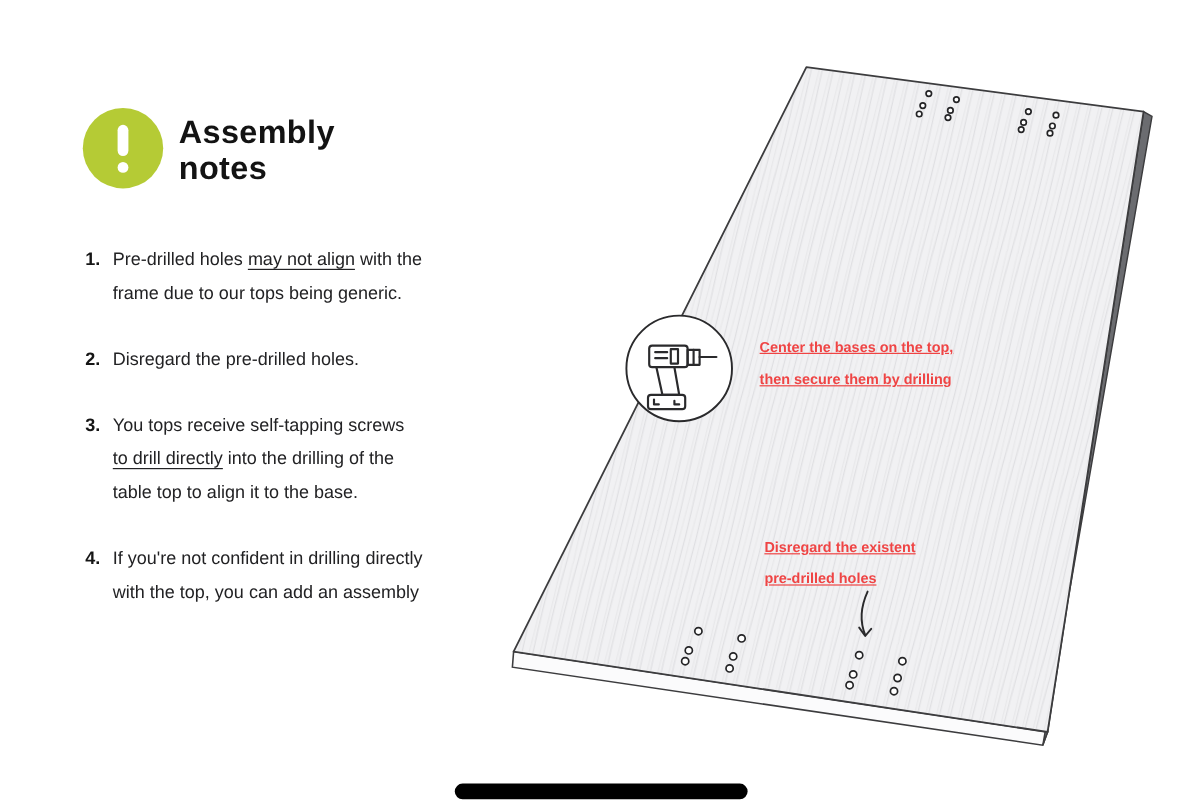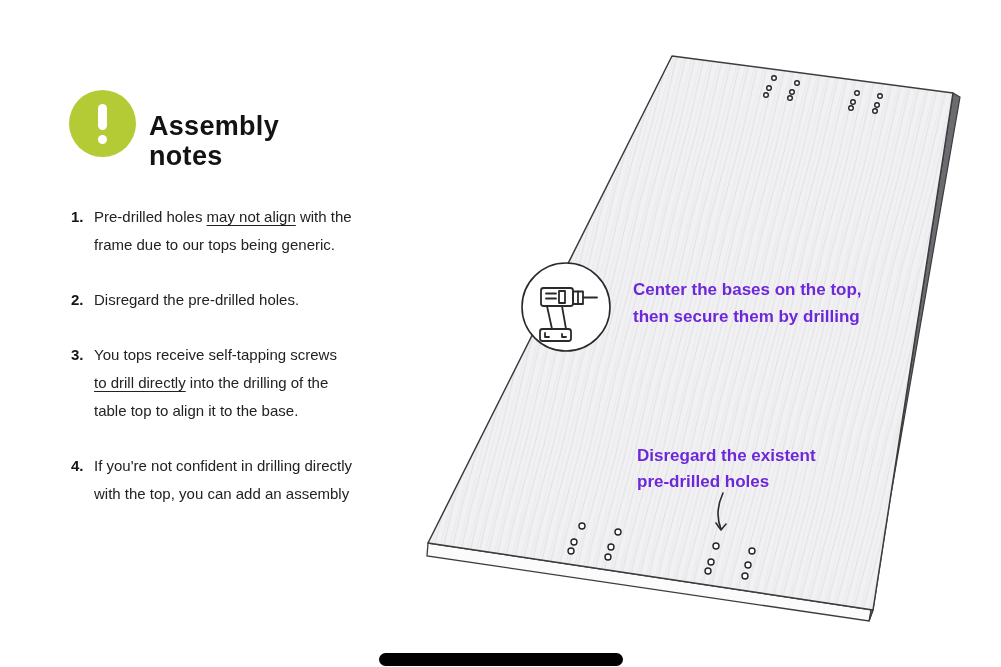--- a/index.html
+++ b/index.html
@@ -21,38 +21,38 @@
   }
   .badge .bar {
     width:9px; height:26px; border-radius:5px; background:#ffffff;
   }
   .badge .dot {
     width:9px; height:9px; border-radius:50%; background:#ffffff; margin-top:5px;
   }
   .page-title {
     position:absolute; left:149px; top:95px;
     font-size:27px; line-height:30px; font-weight:800;
-    letter-spacing:0.3px; color:#131313;margin-top:16px;
+    letter-spacing:0.3px; color:#131313;
   }
   
   .notes {
     position:absolute; left:71px; top:203px; width:340px;
     font-size:15px; line-height:28px; color:#222224;
   }
   .note { display:flex; align-items:flex-start; }
   .note + .note { margin-top:27px; }
   .note-num { flex:0 0 23px; font-weight:700; color:#151515; }
   .note-line { white-space:nowrap; }
   .note-line u { text-decoration:underline; text-underline-offset:3px; }
   
   .illustration { position:absolute; left:0; top:0; width:1001px; height:667px; }
   
   .callout {
-    position:absolute; font-weight:700; color:#6d28d9;
-    font-size:17px; line-height:27px;
+    position:absolute; font-weight:700; color:#ef4444;
+    font-size:12px; line-height:27px;text-decoration:underline;
   }
   .callout-drill { left:633px; top:276px; }
   .callout-disregard { left:637px; top:443px; line-height:26px; }
   
   .bottom-bar {
     position:absolute; left:50%; bottom:1px; transform:translateX(-50%);
     width:244px; height:13px; border-radius:7px; background:#000000;
   }
 </style>
 </head>

